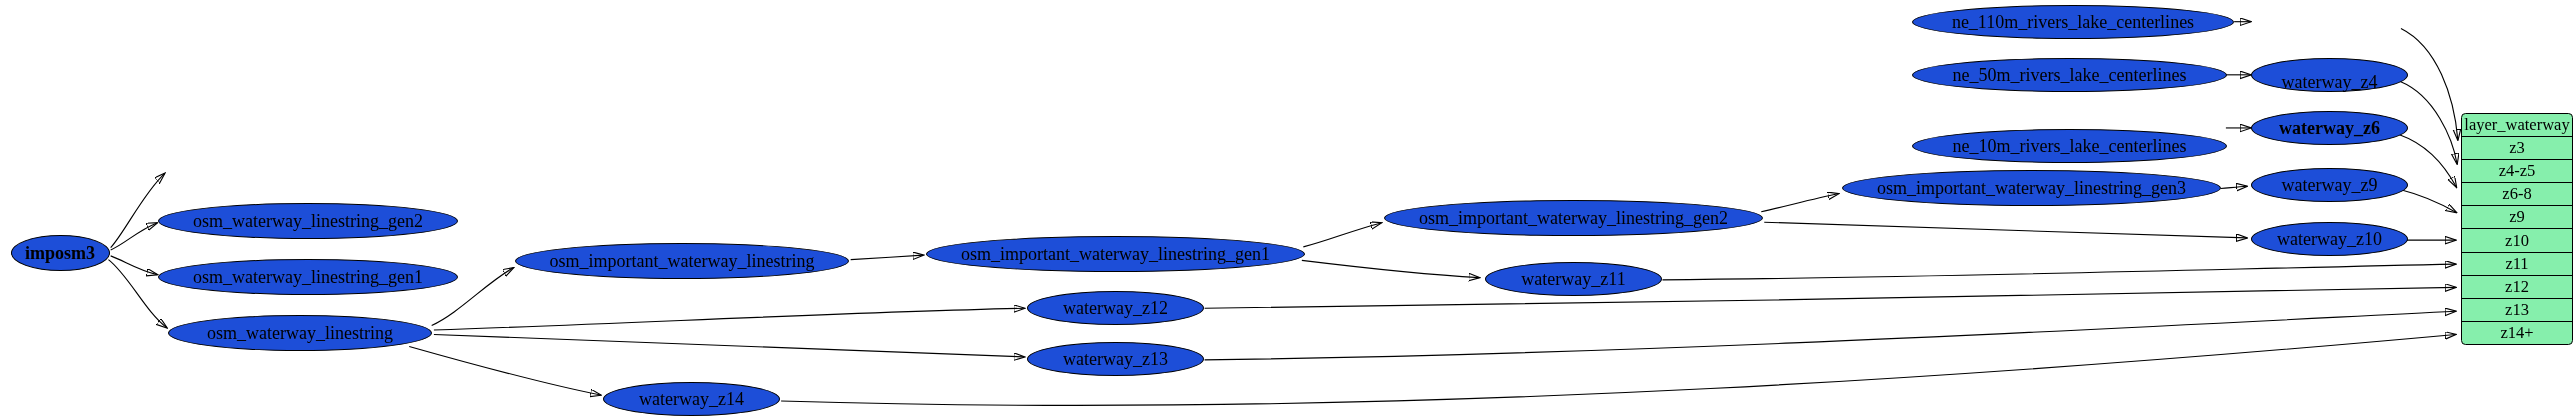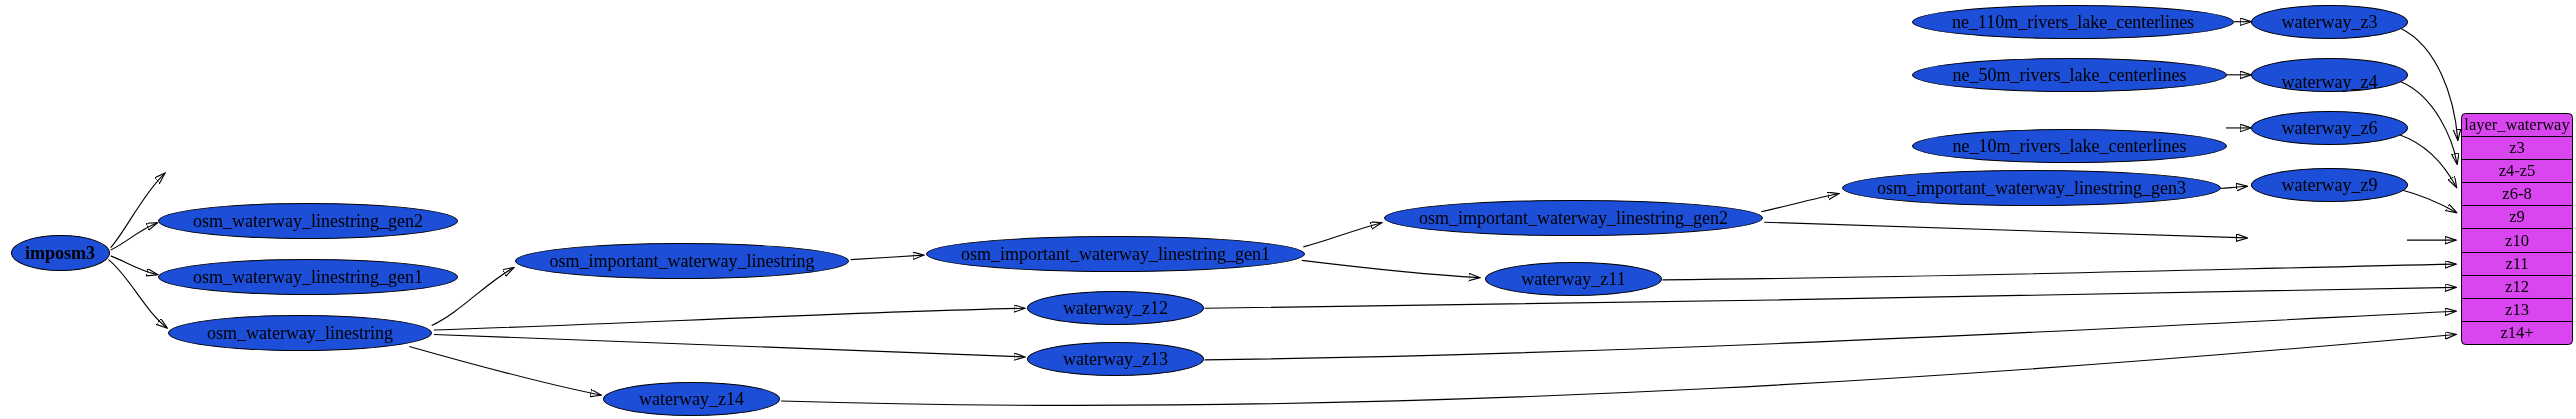--- a/index.html
+++ b/index.html
@@ -19,21 +19,21 @@
     background:#1d4ed8;
     display:flex;align-items:center;justify-content:center;
     font-size:18px;line-height:1;
     white-space:nowrap;
     z-index:2;
     box-sizing:border-box;
   }
   .layer-table{
     position:absolute;
     left:2461px;top:113px;width:112px;height:232px;
-    background:#d946ef;
+    background:#86efac;
     border:1.1px solid #000;
     border-radius:4.5px;
     z-index:2;
     box-sizing:border-box;
     display:flex;flex-direction:column;
     font-size:16.5px;
   }
   .layer-table .trow{
     flex:1;
     display:flex;align-items:center;justify-content:center;
@@ -119,36 +119,36 @@
     </div>
 
   <div class="node" style="left:1912px;top:58px;width:315px;height:34px;">
       <span>ne_50m_rivers_lake_centerlines</span>
     </div>
 
   <div class="node" style="left:1912px;top:129px;width:315px;height:34px;">
       <span>ne_10m_rivers_lake_centerlines</span>
     </div>
 
-  <div class="node" style="left:2251px;top:4.5px;width:157px;height:34px;">
-      <span>waterway_z3</span>
-    </div>
 
   <div class="node" style="left:2251px;top:58px;width:157px;height:34px;align-items:flex-end;">
       <span>waterway_z4</span>
     </div>
 
-  <div class="node" style="left:2251px;top:111px;width:157px;height:34px;">
+  <div class="node" style="left:2251px;top:111px;width:157px;height:34px;font-weight:bold;">
       <span>waterway_z6</span>
     </div>
 
   <div class="node" style="left:2251px;top:168px;width:157px;height:34px;">
       <span>waterway_z9</span>
     </div>
 
+  <div class="node" style="left:2251px;top:222px;width:157px;height:34px;">
+      <span>waterway_z10</span>
+    </div>
 
   <div class="node" style="left:1485px;top:262px;width:177px;height:34px;">
       <span>waterway_z11</span>
     </div>
 
   <div class="node" style="left:1027px;top:291px;width:177px;height:34px;">
       <span>waterway_z12</span>
     </div>
 
   <div class="node" style="left:1027px;top:342px;width:177px;height:34px;">

